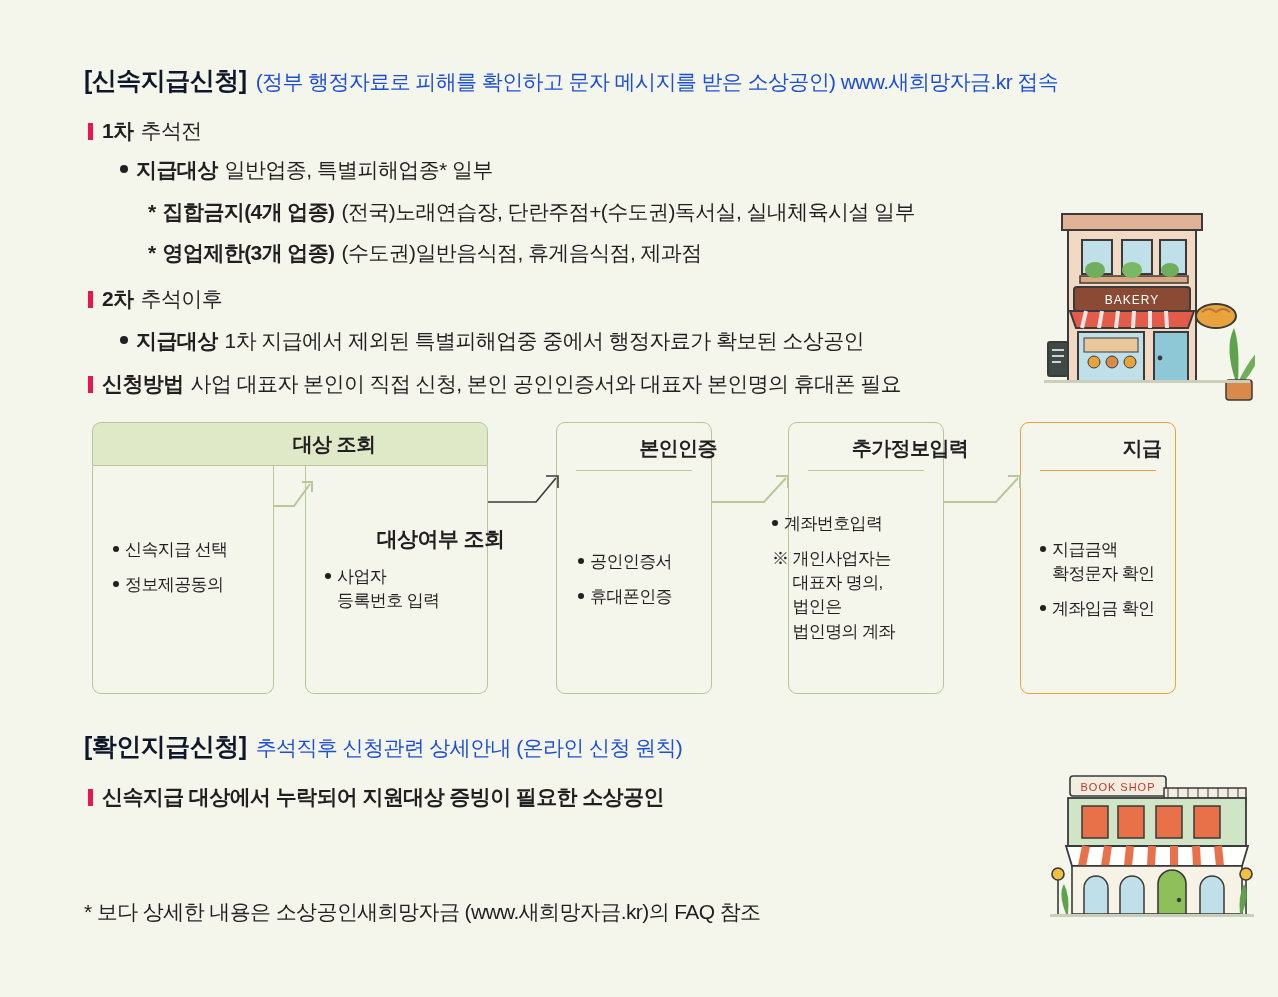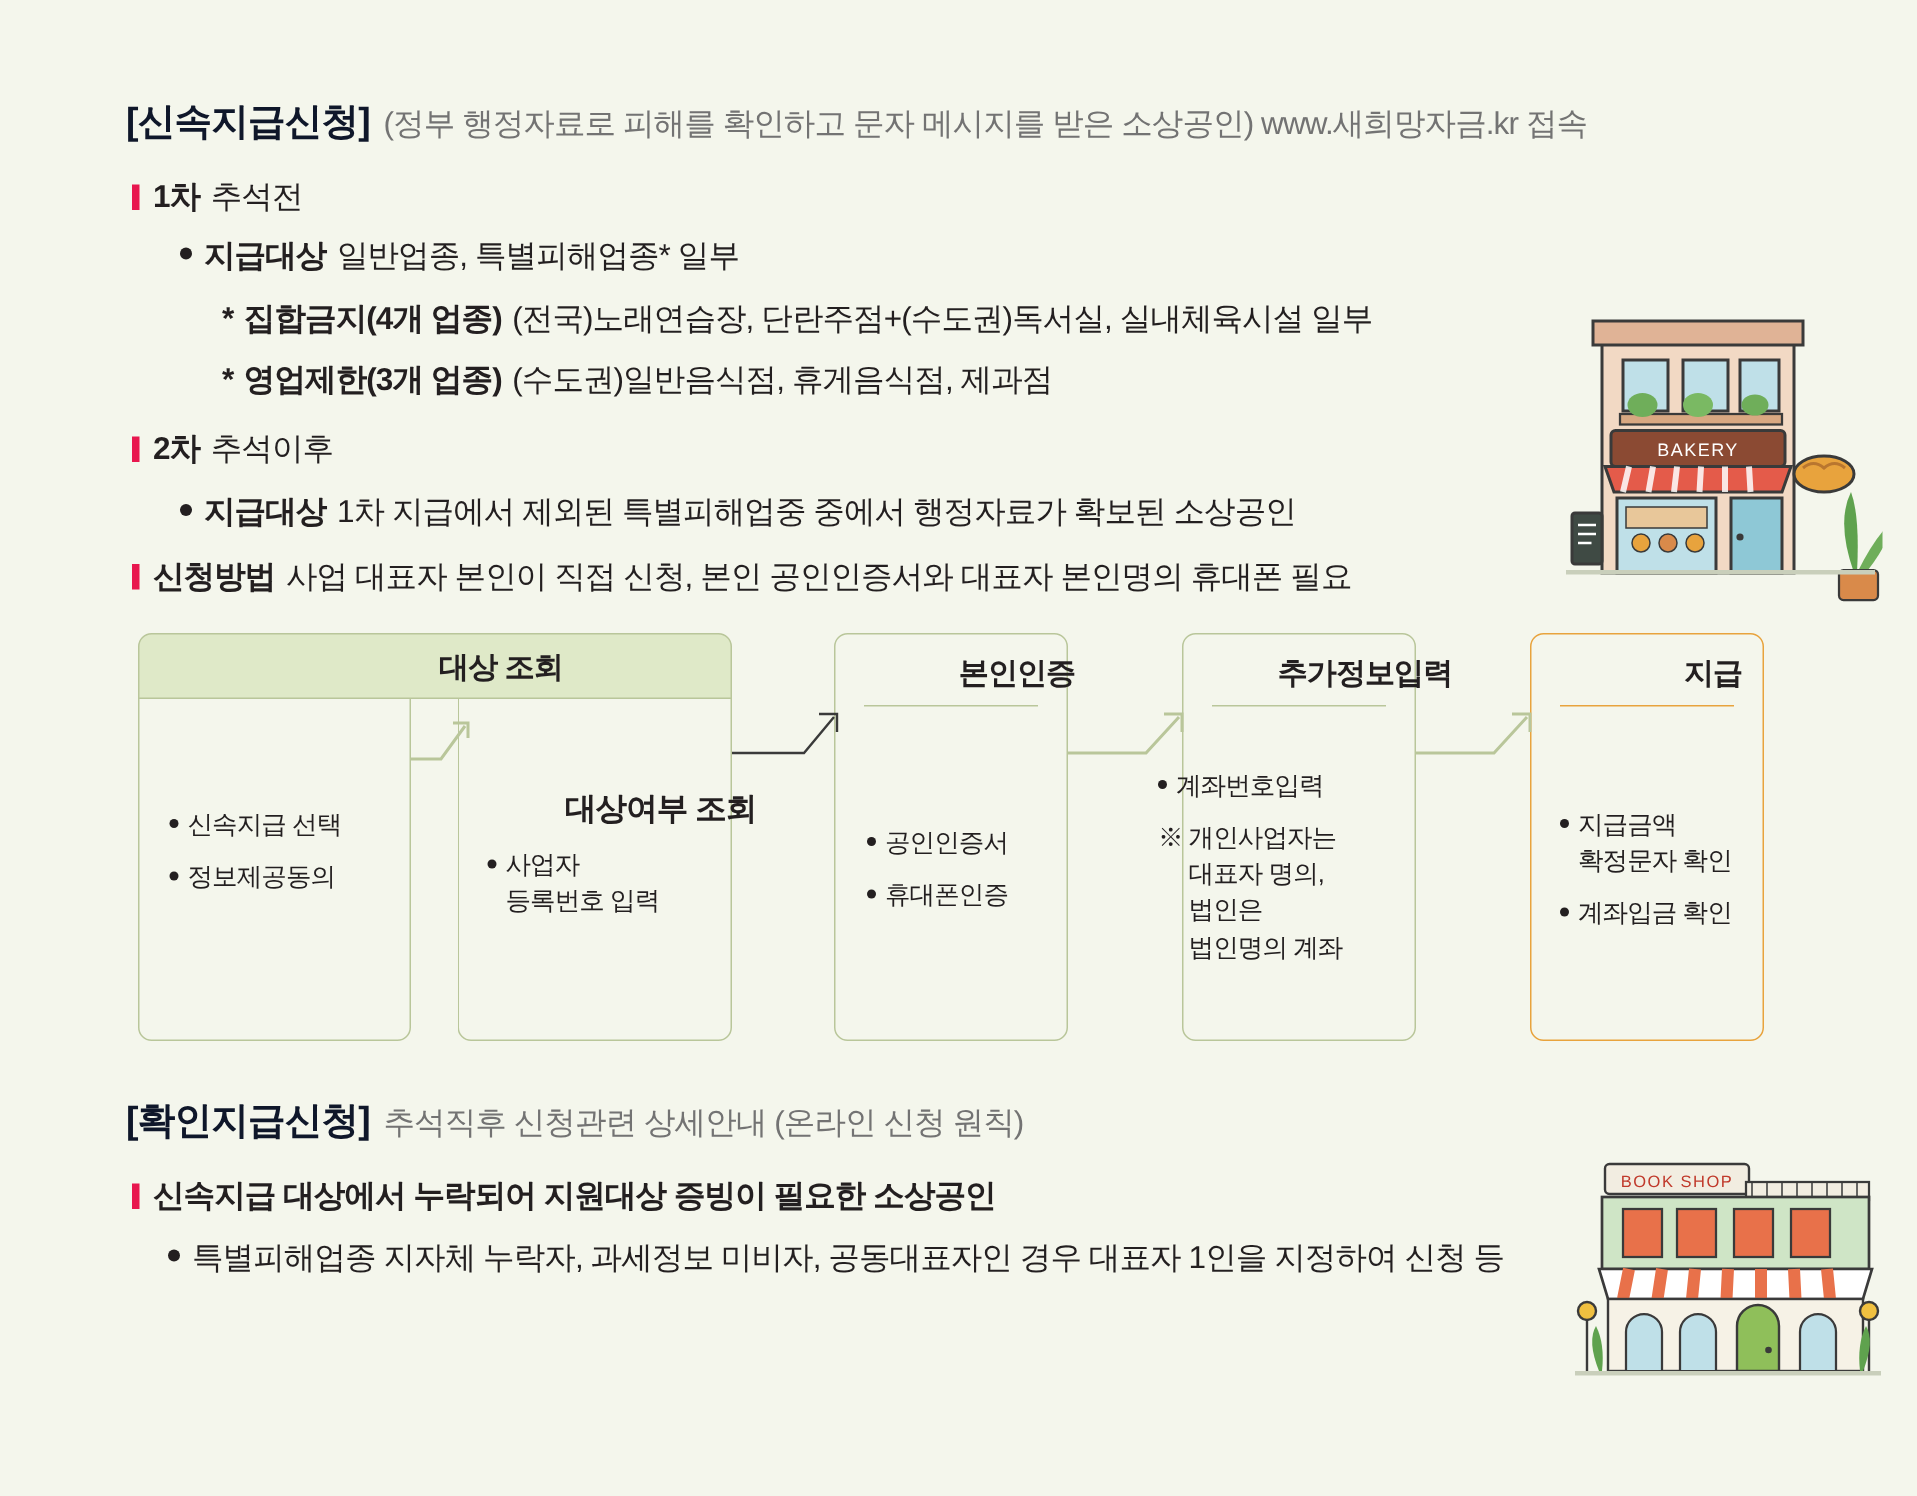--- a/index.html
+++ b/index.html
@@ -30,21 +30,21 @@
     white-space: nowrap;
   }
   .sec-head .tag {
     font-size: 25px;
     font-weight: bold;
     color: #0f172a;
     letter-spacing: -0.5px;
   }
   .sec-head .sub {
     font-size: 21px;
-    color: #737373;
+    color: #1d4ed8;
     margin-left: 9px;
     letter-spacing: -0.6px;
   }
 
   
   .row {
     position: absolute;
     display: flex;
     align-items: baseline;
     white-space: nowrap;
@@ -354,24 +354,20 @@
   <div class="sec-head" style="left:84px; top:730px;">
     <span class="tag">[확인지급신청]</span>
     <span class="sub">추석직후 신청관련 상세안내 (온라인 신청 원칙)</span>
   </div>
 
   <div class="row" style="left:88px; top:783px;">
     <span class="bar-bullet"></span>
     <span class="txt" style="margin-left:0;font-weight:bold;">신속지급 대상에서 누락되어 지원대상 증빙이 필요한 소상공인</span>
   </div>
 
-  <div class="row" style="left:112px; top:824px;">
-    <span class="dot-bullet"></span>
-    <span class="txt" style="margin-left:0;">특별피해업종 지자체 누락자, 과세정보 미비자, 공동대표자인 경우 대표자 1인을 지정하여 신청 등</span>
-  </div>
 
   <div class="illus" style="left:1046px; top:770px; width:212px; height:160px;">
     <svg width="212" height="160" viewBox="0 0 212 160">
 
       <rect x="24" y="6" width="96" height="20" rx="3" fill="#f2ede1" stroke="#3a3a3a" stroke-width="1.6"></rect>
       <text x="72" y="21" font-family="'Liberation Sans',sans-serif" font-size="11" fill="#c0392b" text-anchor="middle" letter-spacing="1">BOOK SHOP</text>
 
       <rect x="118" y="18" width="82" height="12" fill="#f2ede1" stroke="#3a3a3a" stroke-width="1.5"></rect>
       <path d="M122 18 v12 M132 18 v12 M142 18 v12 M152 18 v12 M162 18 v12 M172 18 v12 M182 18 v12 M192 18 v12" stroke="#3a3a3a" stroke-width="1"></path>
 
@@ -402,14 +398,15 @@
         <path d="M200 110 v34" fill="none"></path>
       </g>
 
       <path d="M20 144 q-8 -20 -2 -30 q6 12 4 30 Z" fill="#5fa24e"></path>
       <path d="M196 144 q8 -20 2 -30 q-6 12 -4 30 Z" fill="#5fa24e"></path>
 
       <rect x="4" y="144" width="204" height="3" fill="#c9cfbb"></rect>
     </svg>
   </div>
 
+  <div class="note" style="left:84px; top:898px;">* 보다 상세한 내용은 소상공인새희망자금 (www.새희망자금.kr)의 FAQ 참조</div>
 
 </div>
 
 </body></html>

